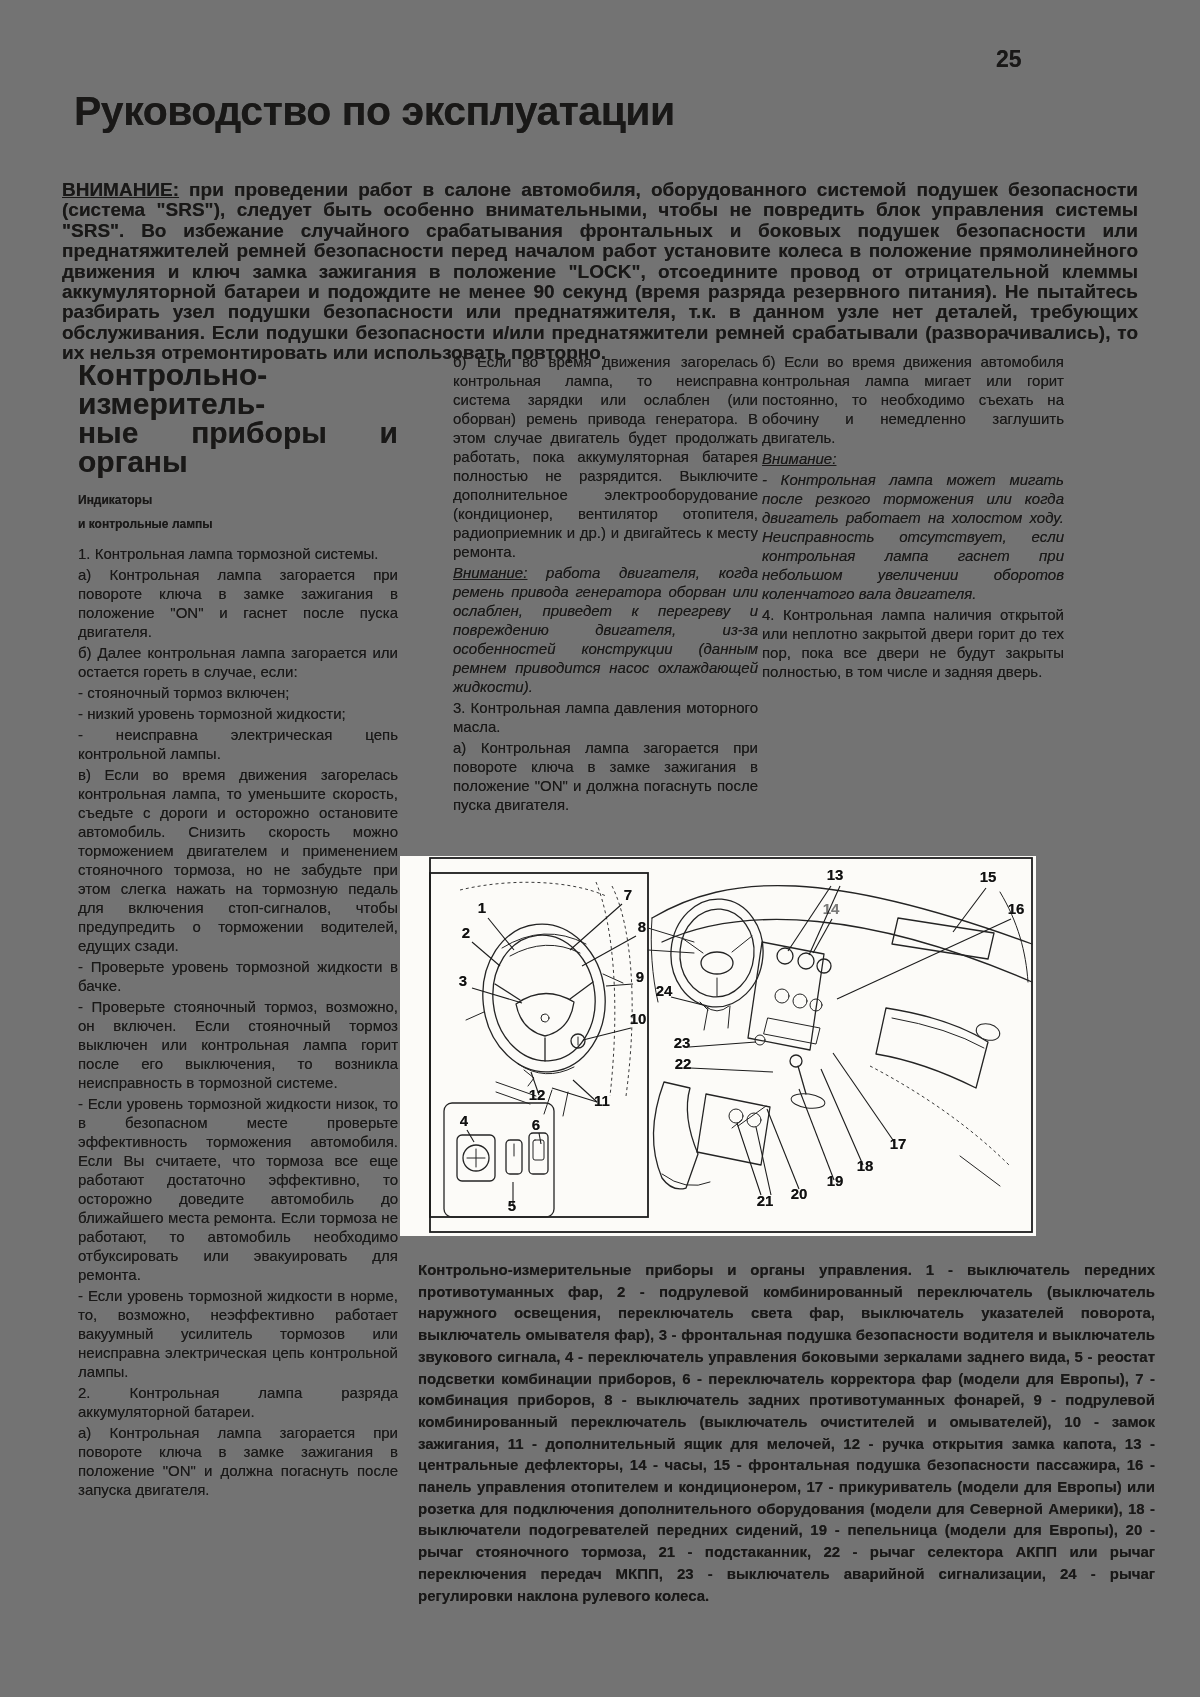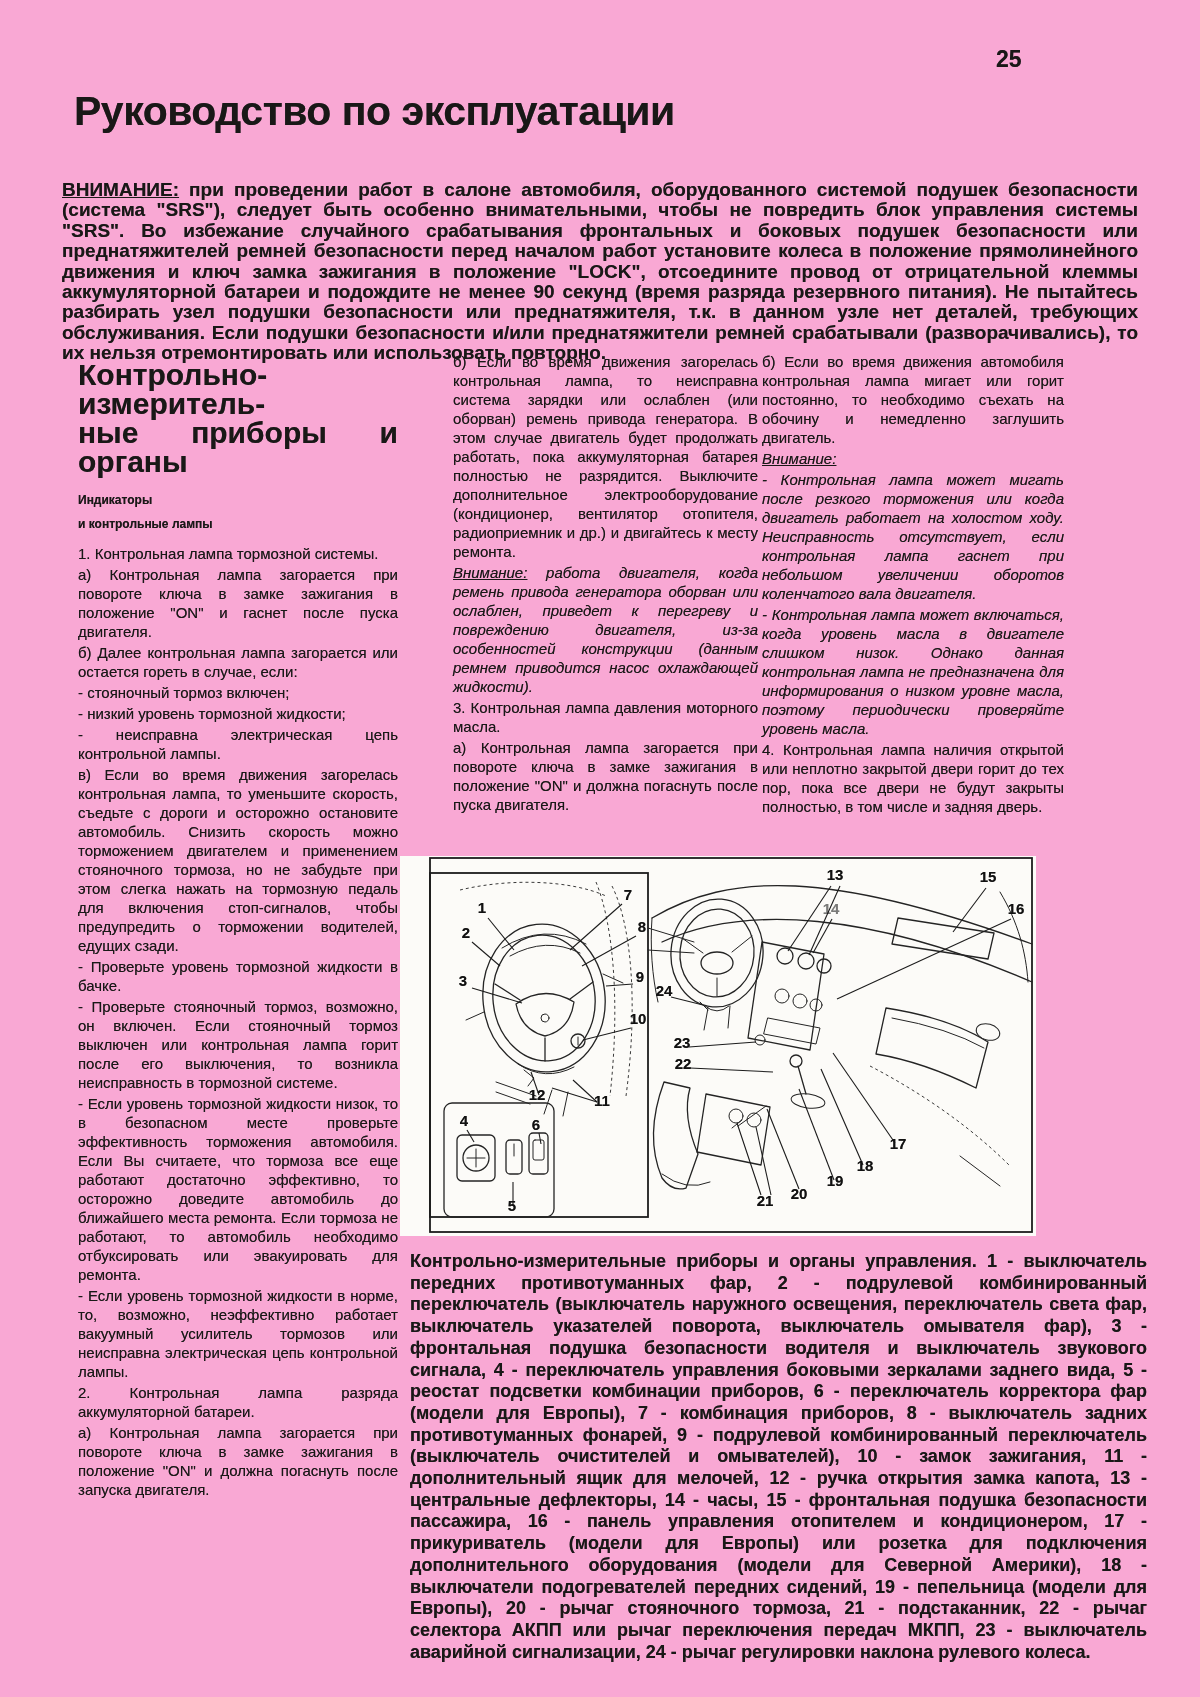--- a/index.html
+++ b/index.html
@@ -1,18 +1,18 @@
 <!DOCTYPE html>
 <html><head>
 <meta charset="utf-8">
 <style>
   html,body{margin:0;padding:0;background:#e8e6e2;}
   .page{
     position:relative;width:1200px;height:1697px;margin:0 auto;
-    background:#f9a8d4;color:#191817;
+    background:#737373;color:#191817;
     font-family:"Liberation Sans","DejaVu Sans",sans-serif;
     overflow:hidden;
     text-shadow:0 0 .35px rgba(20,20,20,.6);
   }
   .pagenum{position:absolute;left:996px;top:46px;font-size:23px;font-weight:bold;}
   .title{position:absolute;left:74px;top:88px;margin:0;font-size:41px;font-weight:bold;letter-spacing:-.5px;white-space:nowrap;}
   .warn{position:absolute;left:62px;top:180px;width:1076px;margin:0;
         font-size:19px;font-weight:bold;line-height:20.4px;text-align:justify;}
   .warn .lead,.note .lead{text-decoration:underline;}
   .col{position:absolute;top:352px;font-size:15px;line-height:19px;text-align:justify;}
@@ -20,22 +20,22 @@
   .col.m{left:426px;width:305px;margin-left:27px;}
   .col.r{left:762px;width:302px;}
   .col p{margin:0 0 2px 0;}
   .h2{font-size:30px;line-height:29px;font-weight:bold;margin:8px 0 12px;}
   .h3{font-size:12px;line-height:24px;font-weight:bold;margin:0 0 8px;}
   .sub{margin-left:26px;}
   .dash{margin-left:30px;}
   .note{font-style:italic;}
   .figure{position:absolute;left:400px;top:856px;width:636px;height:380px;margin:0;background:#fcfbf8;}
   .figure svg{display:block;width:636px;height:380px;}
-  .caption{position:absolute;left:402px;top:1243px;width:737px;margin:8px;
-           font-size:18px;font-weight:bold;line-height:21.7px;text-align:justify;}
+  .caption{position:absolute;left:402px;top:1243px;width:737px;margin:16px;
+           font-size:15px;font-weight:bold;line-height:21.7px;text-align:justify;}
   
   .sk{fill:none;stroke:#242424;stroke-width:1.3;stroke-linecap:round;stroke-linejoin:round;}
   .sk2{fill:none;stroke:#242424;stroke-width:1;stroke-linecap:round;}
   .skd{fill:none;stroke:#3a3a3a;stroke-width:1;stroke-dasharray:3 3;}
   .bd{fill:none;stroke:#1c1c1c;stroke-width:1.8;}
   .ld{stroke:#1c1c1c;stroke-width:1.1;}
   svg text{font:bold 15px "Liberation Sans","DejaVu Sans",sans-serif;fill:#111;text-anchor:middle;}
 </style>
 </head>
 <body>
@@ -75,21 +75,20 @@
     <p class="sub">б) Если во время движения загорелась контрольная лампа, то неисправна система зарядки или ослаблен (или оборван) ремень привода генератора. В этом случае двигатель будет продолжать работать, пока аккумуляторная батарея полностью не разрядится. Выключите дополнительное электрооборудование (кондиционер, вентилятор отопителя, радиоприемник и др.) и двигайтесь к месту ремонта.</p>
     <p class="note"><span class="lead">Внимание:</span><span> работа двигателя, когда ремень привода генератора оборван или ослаблен, приведет к перегреву и повреждению двигателя, из-за особенностей конструкции (данным ремнем приводится насос охлаждающей жидкости).</span></p>
     <p class="num">3. Контрольная лампа давления моторного масла.</p>
     <p class="sub">а) Контрольная лампа загорается при повороте ключа в замке зажигания в положение "ON" и должна погаснуть после пуска двигателя.</p>
   </div>
 
   <div class="col r">
     <p class="sub">б) Если во время движения автомобиля контрольная лампа мигает или горит постоянно, то необходимо съехать на обочину и немедленно заглушить двигатель.</p>
     <p class="note"><span class="lead">Внимание:</span></p>
     <p class="note">- Контрольная лампа может мигать после резкого торможения или когда двигатель работает на холостом ходу. Неисправность отсутствует, если контрольная лампа гаснет при небольшом увеличении оборотов коленчатого вала двигателя.</p>
-    <p class="note">- Контрольная лампа может включаться, когда уровень масла в двигателе слишком низок. Однако данная контрольная лампа не предназначена для информирования о низком уровне масла, поэтому периодически проверяйте уровень масла.</p>
     <p class="num">4. Контрольная лампа наличия открытой или неплотно закрытой двери горит до тех пор, пока все двери не будут закрыты полностью, в том числе и задняя дверь.</p>
   </div>
 
   <figure class="figure">
     <svg viewBox="0 0 636 380">
 
       <rect class="bd" x="30" y="2" width="602" height="374"></rect>
       <rect class="bd" x="30" y="17" width="218" height="344"></rect>
       <line class="sk2" x1="248" y1="72" x2="294" y2="86"></line>
       <line class="sk2" x1="248" y1="94" x2="294" y2="97"></line>

